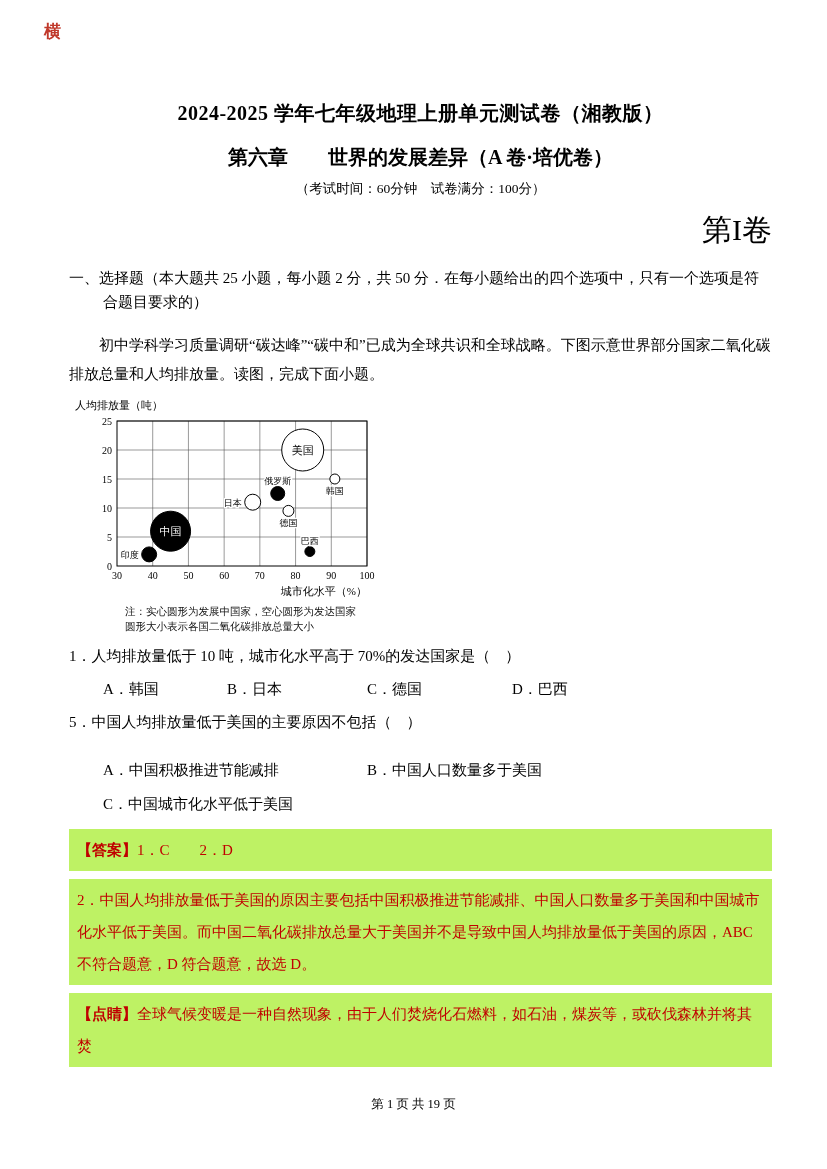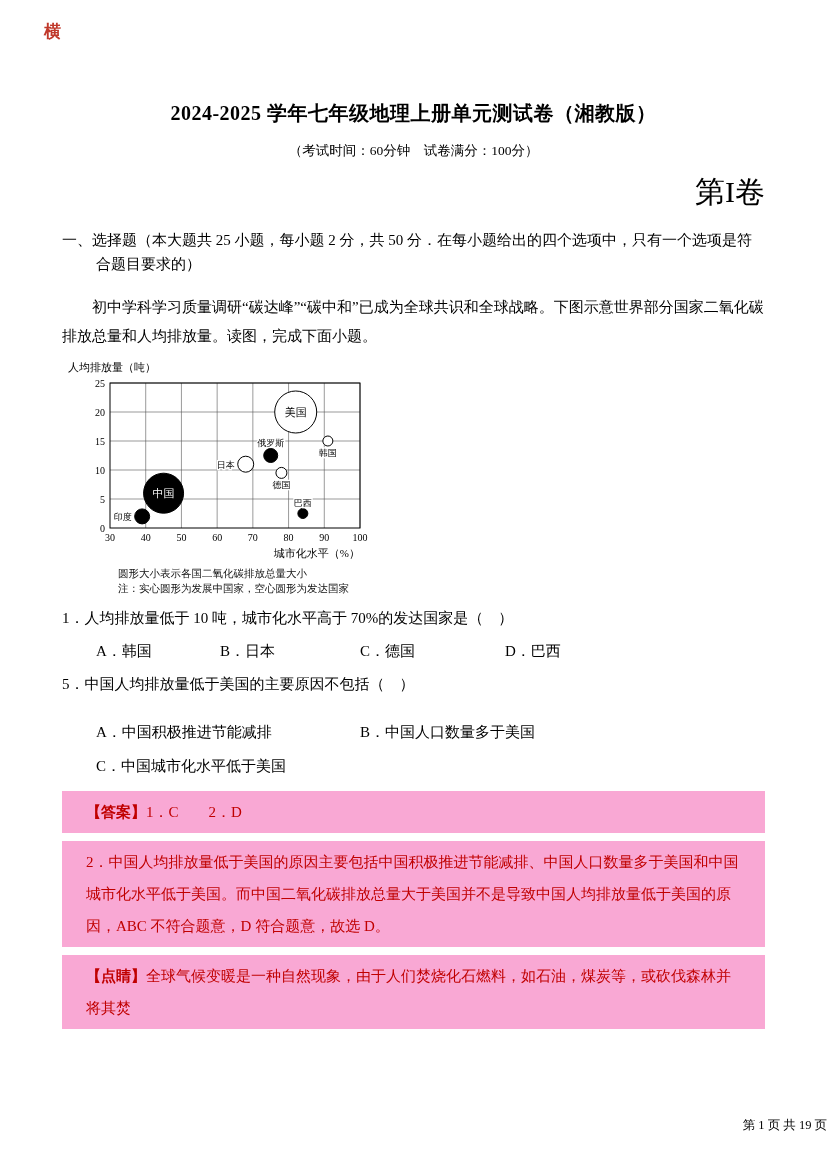--- a/index.html
+++ b/index.html
@@ -18,27 +18,27 @@
   .corner-mark {
     position: absolute;
     top: 20px;
     left: 44px;
     font-size: 17px;
     font-weight: bold;
     color: #c0392b;
   }
   .content {
     position: absolute;
-    left: 62px;
+    left: 69px;
     top: 100px;
     width: 703px;
   }
   .title { text-align: center; font-size: 20px; font-weight: bold; letter-spacing: 0.5px; }
   .subtitle { text-align: center; font-size: 20px; font-weight: bold; margin-top: 17px; }
-  .exam-info { text-align: center; font-size: 13.5px; margin-top: 15px; }
+  .exam-info { text-align: center; font-size: 13.5px; margin-top: 9px; }
   .part-title { text-align: right; font-size: 30px; margin-top: 12px; font-weight: 400; }
   .section-heading {
     margin-top: 15px;
     font-weight: normal;
     line-height: 24px;
     padding-left: 34px;
     text-indent: -34px;
   }
   .intro { margin-top: 17px; line-height: 29px; text-indent: 2em; }
   .chart-block { margin-top: 8px; }
@@ -53,47 +53,48 @@
     margin-top: 13px;
   }
   .options-2 {
     display: grid;
     grid-template-columns: 264px 1fr;
     row-gap: 15px;
     padding-left: 34px;
     margin-top: 28px;
   }
   .hl-block {
-    background: #f9a8d4;
+    background: #bef264;
     color: #c00000;
     line-height: 32px;
-    padding: 5px 24px;
+    padding: 5px 8px;
     margin-top: 8px;
   }
   .hl-block .lbl { font-weight: bold; }
   .answer-block { margin-top: 15px; }
   .footer {
     position: absolute;
     left: 0; right: 0;
-    bottom: 35px;
-    text-align: right;
+    bottom: 56px;
+    text-align: center;
     font-size: 12.5px;
     color: #000;
   }
 </style>
 </head>
 <body>
 
 <div class="page">
 
   <div class="corner-mark">横</div>
 
   <div class="content">
 
     <div class="title">2024-2025 学年七年级地理上册单元测试卷（湘教版）</div>
+    <div class="subtitle">第六章　　世界的发展差异（A 卷·培优卷）</div>
     <div class="exam-info">（考试时间：60分钟　试卷满分：100分）</div>
     <div class="part-title">第I卷</div>
 
     <div class="section-heading">一、选择题（本大题共 25 小题，每小题 2 分，共 50 分．在每小题给出的四个选项中，只有一个选项是符合题目要求的）</div>
     <div class="intro">初中学科学习质量调研“碳达峰”“碳中和”已成为全球共识和全球战略。下图示意世界部分国家二氧化碳排放总量和人均排放量。读图，完成下面小题。</div>
 
     <div class="chart-block">
       <svg class="chart-svg" width="312" height="206">
           <text x="0" y="12" font-size="11">人均排放量（吨）</text>
           <text x="37" y="172.5" font-size="10" text-anchor="end">0</text>
@@ -134,22 +135,22 @@
           <text x="227.71428571428572" y="57" text-anchor="middle" font-size="11" fill="#000">美国</text>
           <text x="259.8571428571429" y="97" text-anchor="middle" font-size="9" fill="#000" stroke="#fff" stroke-width="2.5" paint-order="stroke">韩国</text>
           <text x="202.71428571428572" y="86.5" text-anchor="middle" font-size="9" fill="#000" stroke="#fff" stroke-width="2.5" paint-order="stroke">俄罗斯</text>
           <text x="166.7142857142857" y="108.7" text-anchor="end" font-size="9" fill="#000" stroke="#fff" stroke-width="2.5" paint-order="stroke">日本</text>
           <text x="213.42857142857142" y="129.4" text-anchor="middle" font-size="9" fill="#000" stroke="#fff" stroke-width="2.5" paint-order="stroke">德国</text>
           <text x="95.57142857142857" y="138.2" text-anchor="middle" font-size="11" fill="#fff">中国</text>
           <text x="63.64285714285714" y="160.9" text-anchor="end" font-size="9" fill="#000" stroke="#fff" stroke-width="2.5" paint-order="stroke">印度</text>
           <text x="234.85714285714286" y="146.5" text-anchor="middle" font-size="9" fill="#000" stroke="#fff" stroke-width="2.5" paint-order="stroke">巴西</text>
           <text x="292" y="198" text-anchor="end" font-size="11">城市化水平（%）</text>
         </svg>
+      <div class="chart-note">注：实心圆形为发展中国家，空心圆形为发达国家</div>
       <div class="chart-note">圆形大小表示各国二氧化碳排放总量大小</div>
-      <div class="chart-note">注：实心圆形为发展中国家，空心圆形为发达国家</div>
     </div>
 
     <div class="question">
       <div class="stem">1．人均排放量低于 10 吨，城市化水平高于 70%的发达国家是（　）</div>
       <div class="options-4">
         <span class="opt">A．韩国</span>
         <span class="opt">B．日本</span>
         <span class="opt">C．德国</span>
         <span class="opt">D．巴西</span>
       </div>

